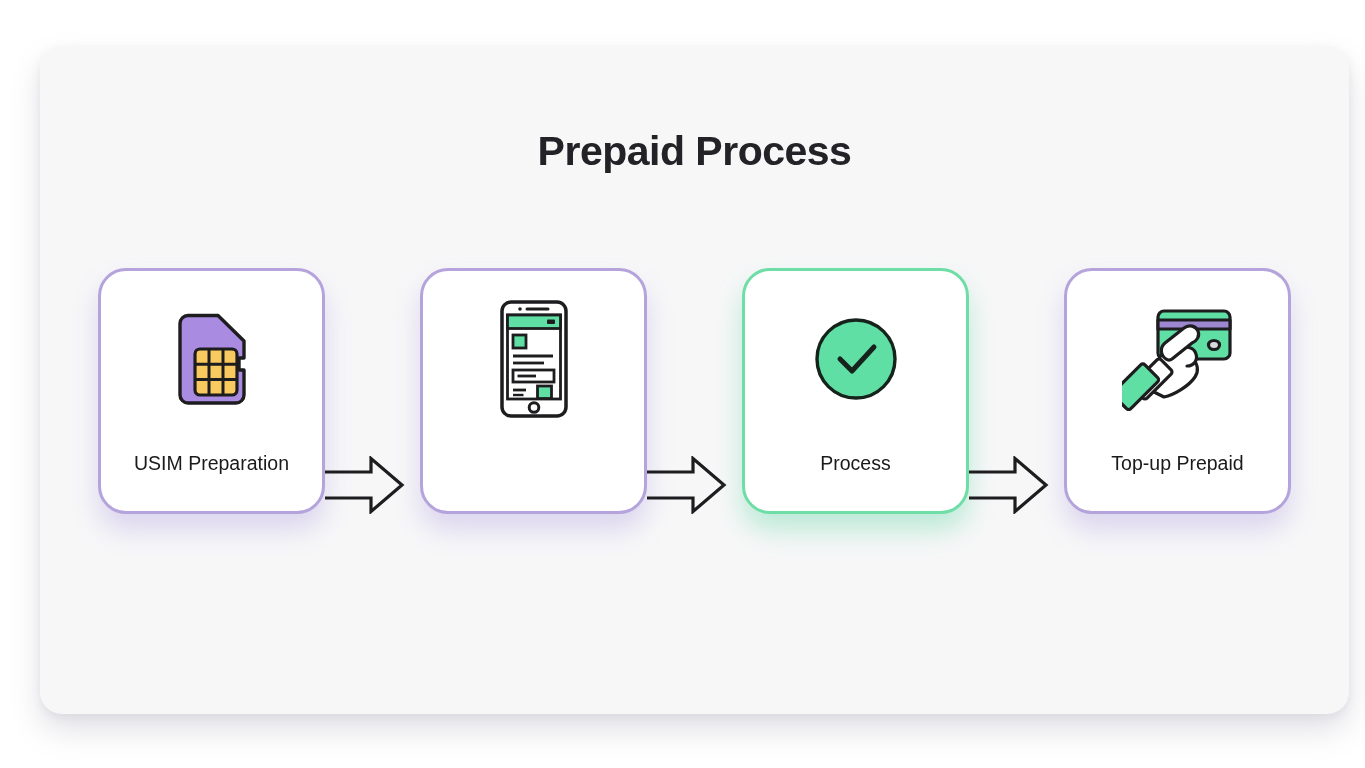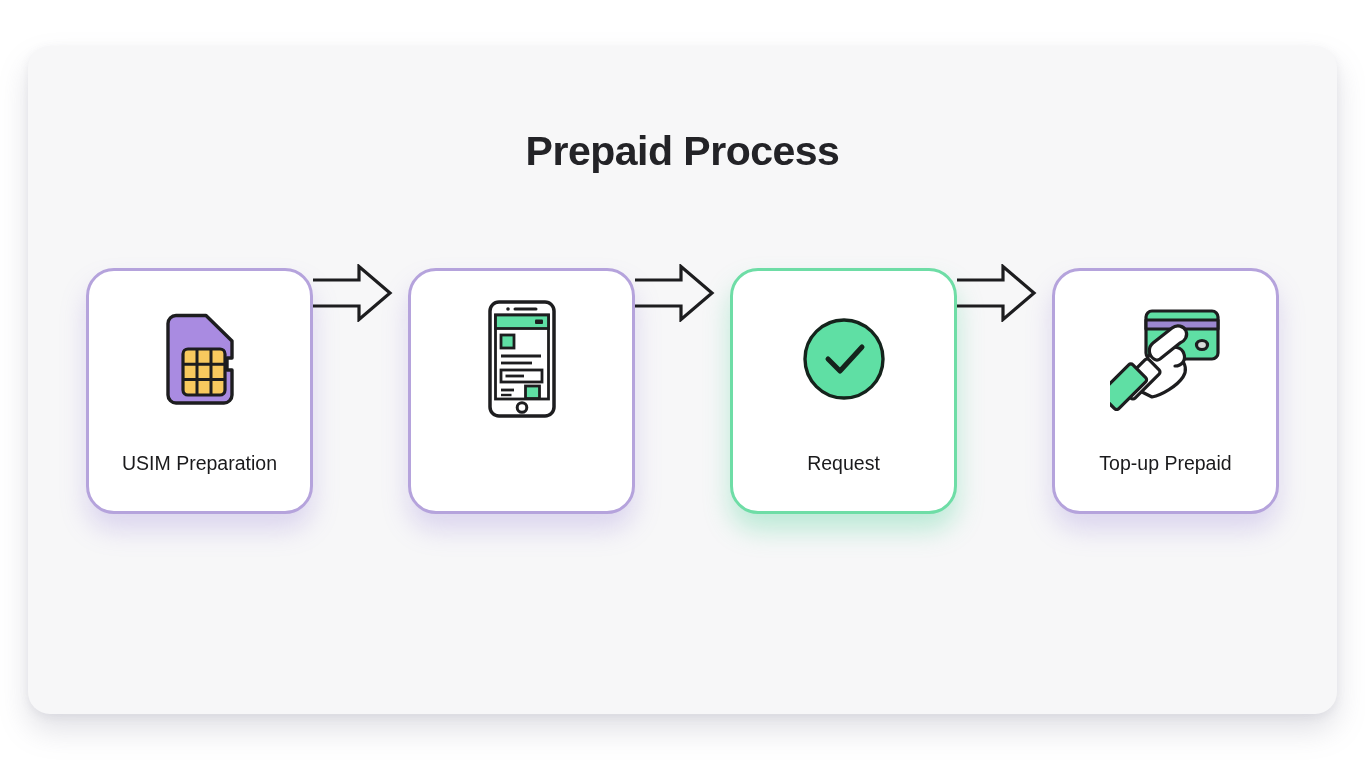--- a/index.html
+++ b/index.html
@@ -3,34 +3,34 @@
 <meta charset="utf-8">
 <style>
   html,body{margin:0;padding:0;}
   body{
     width:1365px;height:768px;position:relative;overflow:hidden;
     background:#ffffff;
     font-family:"Liberation Sans", sans-serif;
     color:var(--text,#17171a);
   }
   .panel{
-    position:absolute;left:28px;top:46px;width:1309px;height:668px;
+    position:absolute;left:40px;top:46px;width:1309px;height:668px;
     background:var(--panel-bg,#f7f7f8);
     border-radius:22px;
     box-shadow:0 16px 30px rgba(120,120,140,.22), 0 3px 8px rgba(120,120,140,.10);
   }
   .title{
     position:absolute;top:82px;left:0;width:100%;
     text-align:center;
     font-size:41px;font-weight:700;letter-spacing:-.5px;
     color:#232327;
   }
   .flow{
     position:absolute;top:222px;left:0;width:100%;
-    display:flex;justify-content:center;align-items:flex-start;
+    display:flex;justify-content:center;align-items:flex-end;
   }
   .card{
     width:227px;height:246px;box-sizing:border-box;flex:0 0 auto;
     background:var(--card-bg,#ffffff);
     border:3px solid var(--purple-border,#b5a3dc);
     border-radius:28px;
     display:flex;flex-direction:column;align-items:center;
     box-shadow:0 16px 26px rgba(150,128,216,.28);
   }
   .card--highlight{
@@ -103,21 +103,21 @@
       <path d="M0,16 H46 V2.5 L77,29 L46,55.5 V42 H0" fill="none" style="stroke:var(--ink)" stroke-width="3.2"></path>
     </svg>
 
     <div class="card card--highlight">
       <div class="icon-box">
         <svg width="86" height="86" viewBox="0 0 86 86">
           <circle cx="43" cy="43" r="39" style="fill:var(--mint);stroke:#15231c" stroke-width="3.4"></circle>
           <path d="M27,43 L39,55 L61,31" fill="none" style="stroke:#15231c" stroke-width="5" stroke-linecap="round" stroke-linejoin="round"></path>
         </svg>
       </div>
-      <div class="card-label">Request</div>
+      <div class="card-label">Process</div>
     </div>
 
     <svg class="arrow" viewBox="0 0 95 58">
       <path d="M0,16 H46 V2.5 L77,29 L46,55.5 V42 H0" fill="none" style="stroke:var(--ink)" stroke-width="3.2"></path>
     </svg>
 
     <div class="card">
       <div class="icon-box">
         <svg width="112" height="104" viewBox="0 0 112 104">
           <g style="stroke:var(--ink)" stroke-width="3.2" stroke-linejoin="round" stroke-linecap="round">

